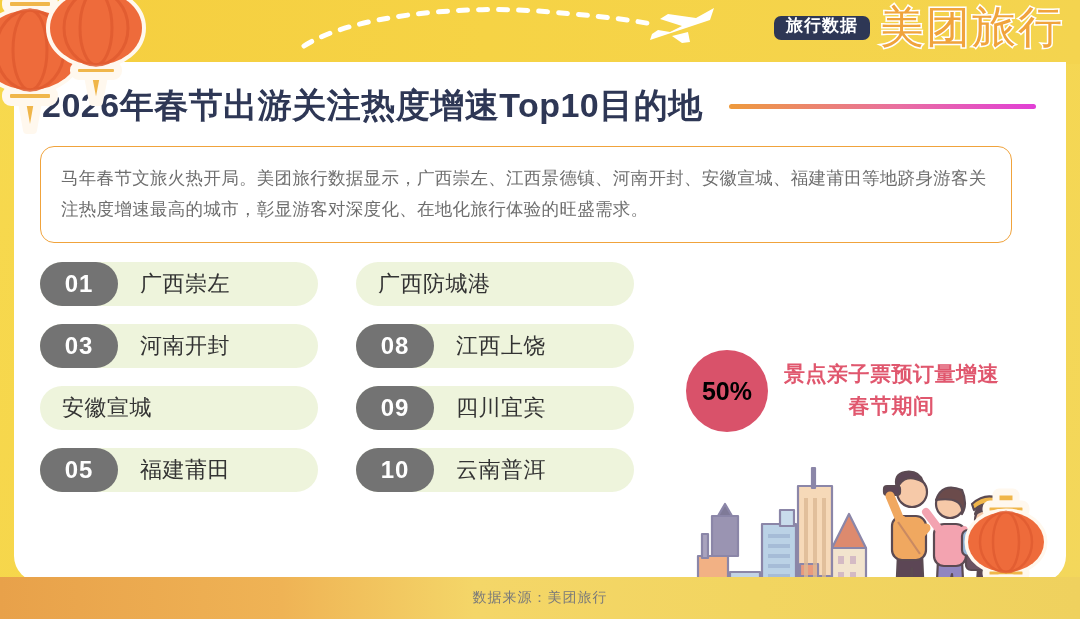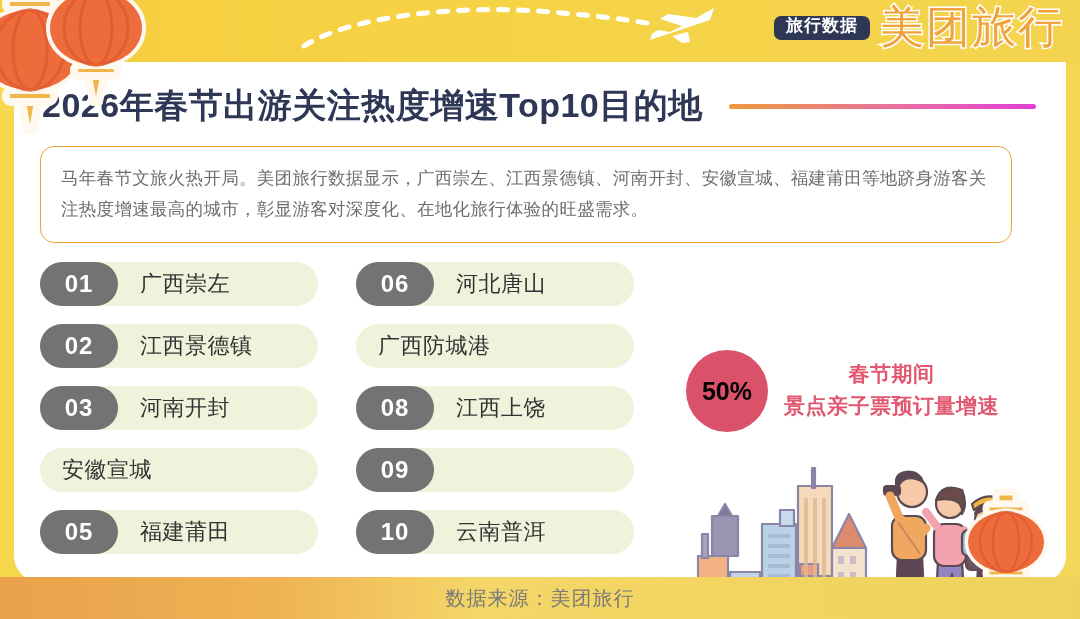--- a/index.html
+++ b/index.html
@@ -119,21 +119,21 @@
   .lantern-tl2{ position: absolute; left: 34px; top: -36px; }
   .lantern-br { position: absolute; right: 6px; bottom: -18px; }
 
   
   .bottom-bar {
     position: absolute; left: 0; bottom: 0; width: 1080px; height: 42px;
     background: linear-gradient(90deg,#E8A14A 0%,#EFB355 26%,#F4D668 44%,#F2D560 70%,#EFD15E 100%);
     display: flex; align-items: center; justify-content: center;
   }
   .source-text {
-    font-size: 20px; color: #7A7A7A; letter-spacing: 1px;
+    font-size: 14px; color: #7A7A7A; letter-spacing: 1px;
   }
 </style>
 </head>
 <body>
 
 <div id="poster">
 
   <div class="top-band">
     <svg class="flight-path" width="360" height="50">
       <path d="M4,44 C50,14 160,2 250,10 C300,14 330,18 352,22" stroke="#ffffff" stroke-width="5" fill="none" stroke-linecap="round" stroke-dasharray="9 11"></path>
@@ -156,60 +156,53 @@
     <div class="intro-box">
       <div class="intro-text">马年春节文旅火热开局。美团旅行数据显示，广西崇左、江西景德镇、河南开封、安徽宣城、福建莆田等地跻身游客关注热度增速最高的城市，彰显游客对深度化、在地化旅行体验的旺盛需求。</div>
     </div>
 
     <div class="rank-col left" id="rank-left">
         <div class="rank-item">
           <div class="rank-num">01</div>
           <div class="rank-name">广西崇左</div>
         </div>
         <div class="rank-item">
-          <div class="rank-num">02</div>
-          <div class="rank-name">江西景德镇</div>
-        </div>
-        <div class="rank-item">
           <div class="rank-num">03</div>
           <div class="rank-name">河南开封</div>
         </div>
         <div class="rank-item">
           <div class="rank-name">安徽宣城</div>
         </div>
         <div class="rank-item">
           <div class="rank-num">05</div>
           <div class="rank-name">福建莆田</div>
         </div>
       </div>
     <div class="rank-col right" id="rank-right">
         <div class="rank-item">
-          <div class="rank-num">06</div>
-          <div class="rank-name">河北唐山</div>
-        </div>
-        <div class="rank-item">
           <div class="rank-name">广西防城港</div>
         </div>
         <div class="rank-item">
           <div class="rank-num">08</div>
           <div class="rank-name">江西上饶</div>
         </div>
         <div class="rank-item">
           <div class="rank-num">09</div>
+          <div class="rank-name">四川宜宾</div>
         </div>
         <div class="rank-item">
           <div class="rank-num">10</div>
           <div class="rank-name">云南普洱</div>
         </div>
       </div>
 
     <div class="stat-circle">50%</div>
     <div class="stat-caption">
+      <div>景点亲子票预订量增速</div>
       <div>春节期间</div>
-      <div>景点亲子票预订量增速</div>
     </div>
 
     <svg class="illustration" width="400" height="200" viewBox="0 0 400 200">
       <g>
         <g stroke="#8B86A8" stroke-width="2.2" stroke-linejoin="round">
           <rect x="10" y="140" width="16" height="36" fill="#E89B7E"></rect>
           <rect x="24" y="106" width="30" height="70" fill="#F2B184"></rect>
           <rect x="28" y="84" width="6" height="24" fill="#A9A3BE"></rect>
           <rect x="56" y="122" width="30" height="54" fill="#C3D4E4"></rect>
           <rect x="38" y="66" width="26" height="40" fill="#9A94B2"></rect>

